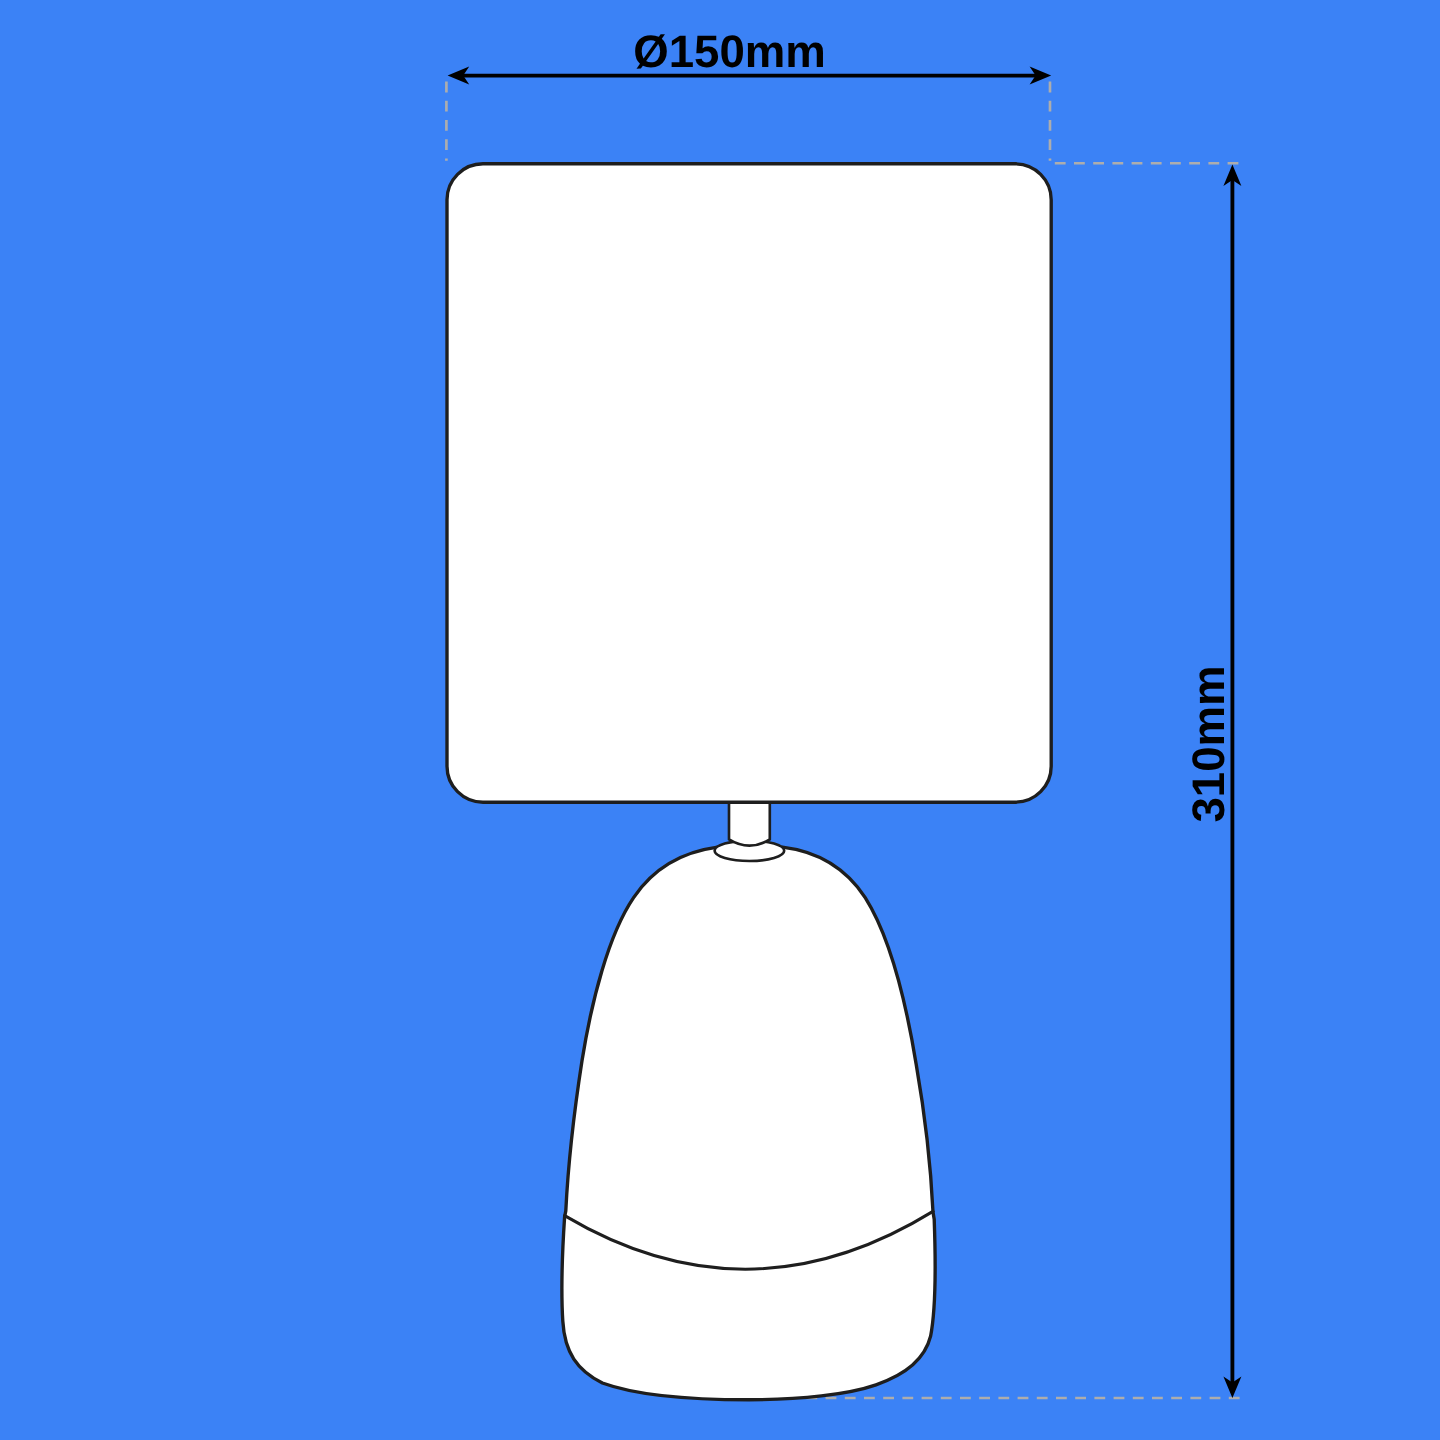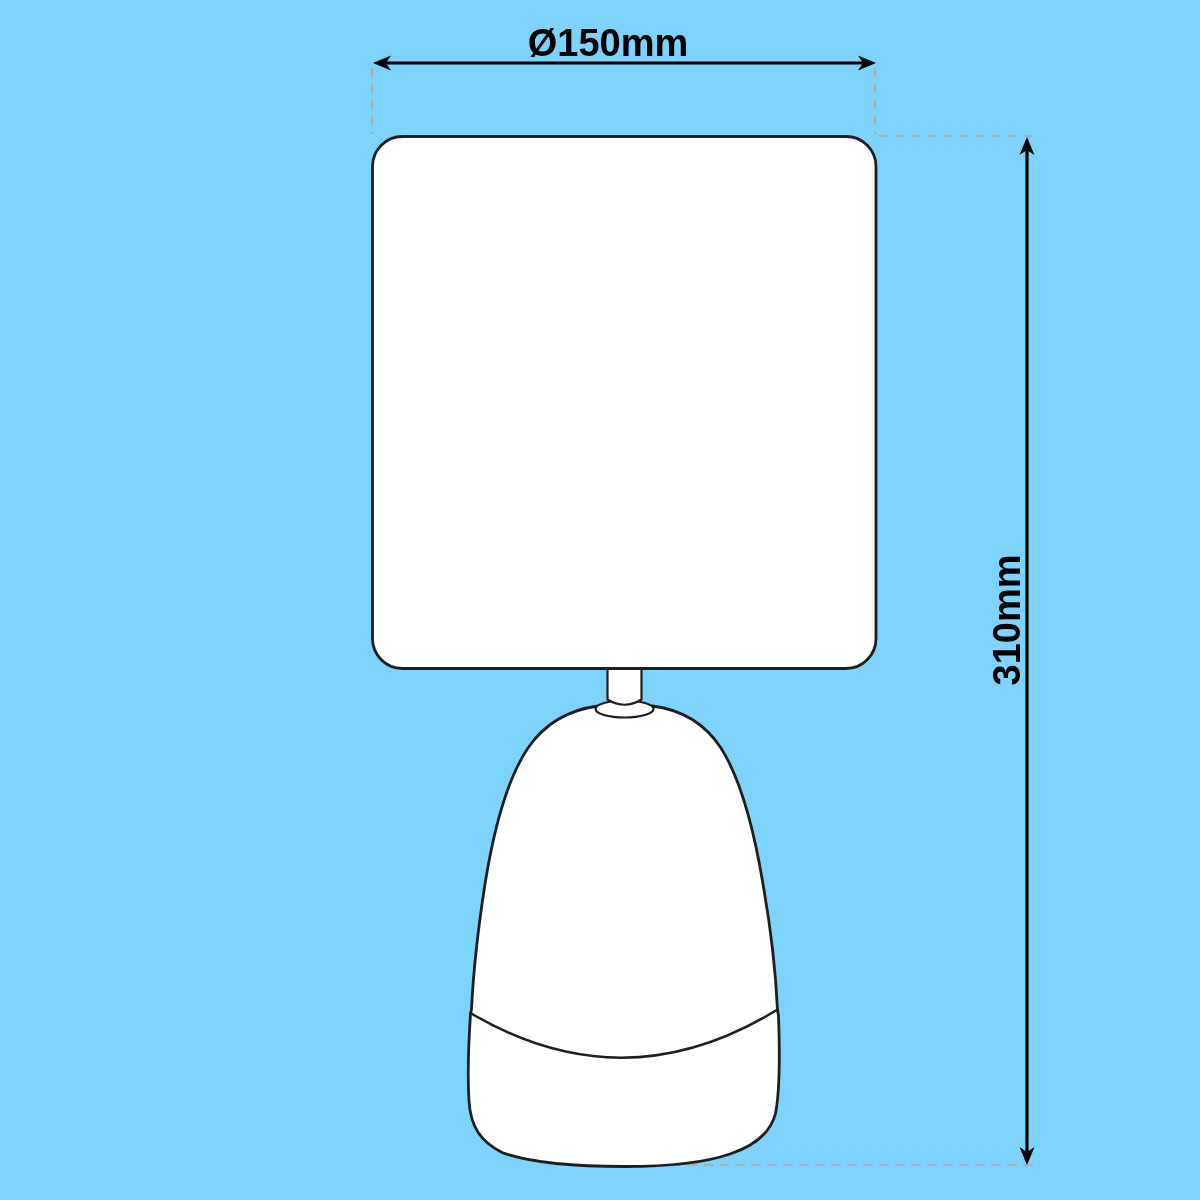--- a/index.html
+++ b/index.html
@@ -5,21 +5,21 @@
   html, body {
     margin: 0;
     padding: 0;
     background: #ffffff;
     font-family: "Liberation Sans", sans-serif;
   }
   .canvas {
     position: relative;
     width: 1200px;
     height: 1200px;
-    background: #7dd3fc;
+    background: #3b82f6;
     overflow: hidden;
     text-align: center;
   }
   svg { display: block; }
   .outline {
     fill: #ffffff;
     stroke: #1e1e1e;
     stroke-width: 2.8;
     stroke-linecap: round;
     stroke-linejoin: round;

